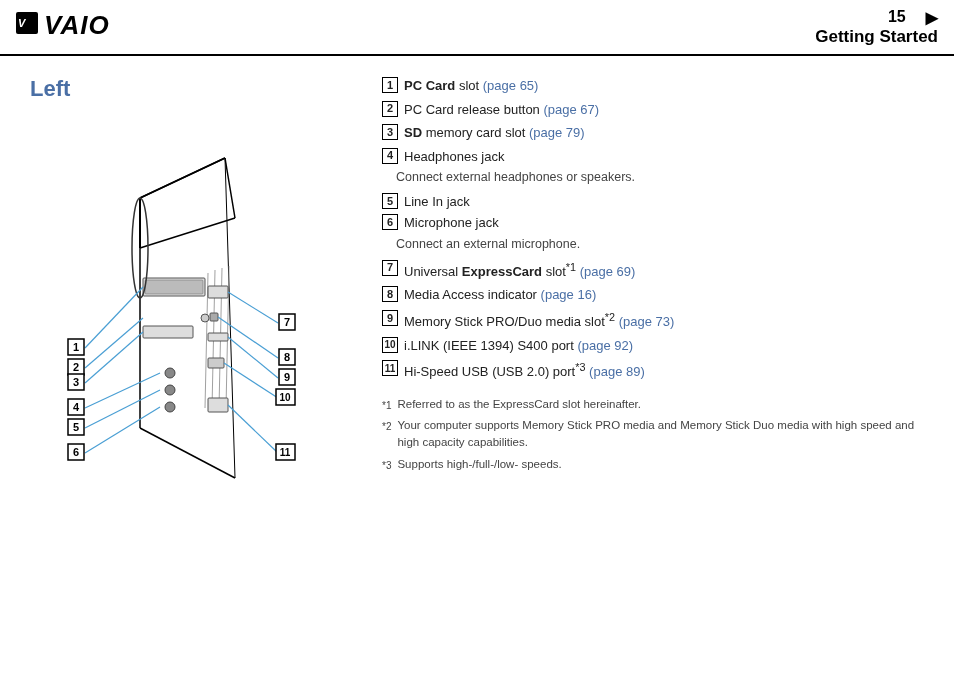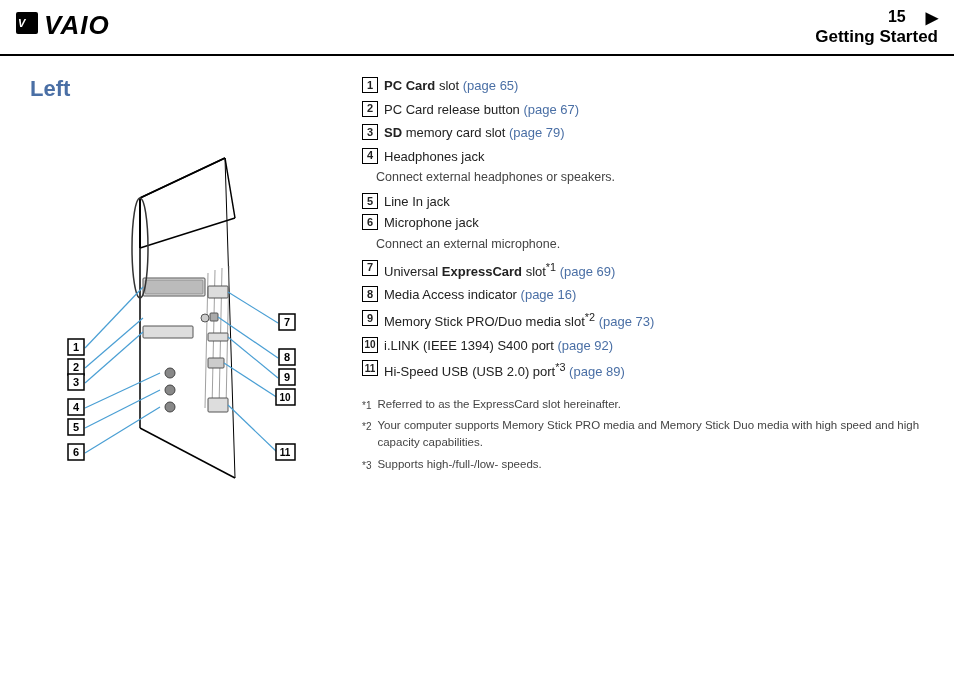--- a/index.html
+++ b/index.html
@@ -43,21 +43,21 @@
       font-size: 17px;
       font-weight: bold;
       color: #000;
       text-align: right;
     }
 
     
     .main-content {
       display: flex;
       padding: 20px 30px 10px 30px;
-      gap: 12px;
+      gap: 32px;
     }
 
     
     .section-title {
       font-size: 22px;
       font-weight: bold;
       color: #4a6fa5;
       margin-bottom: 16px;
     }
 

